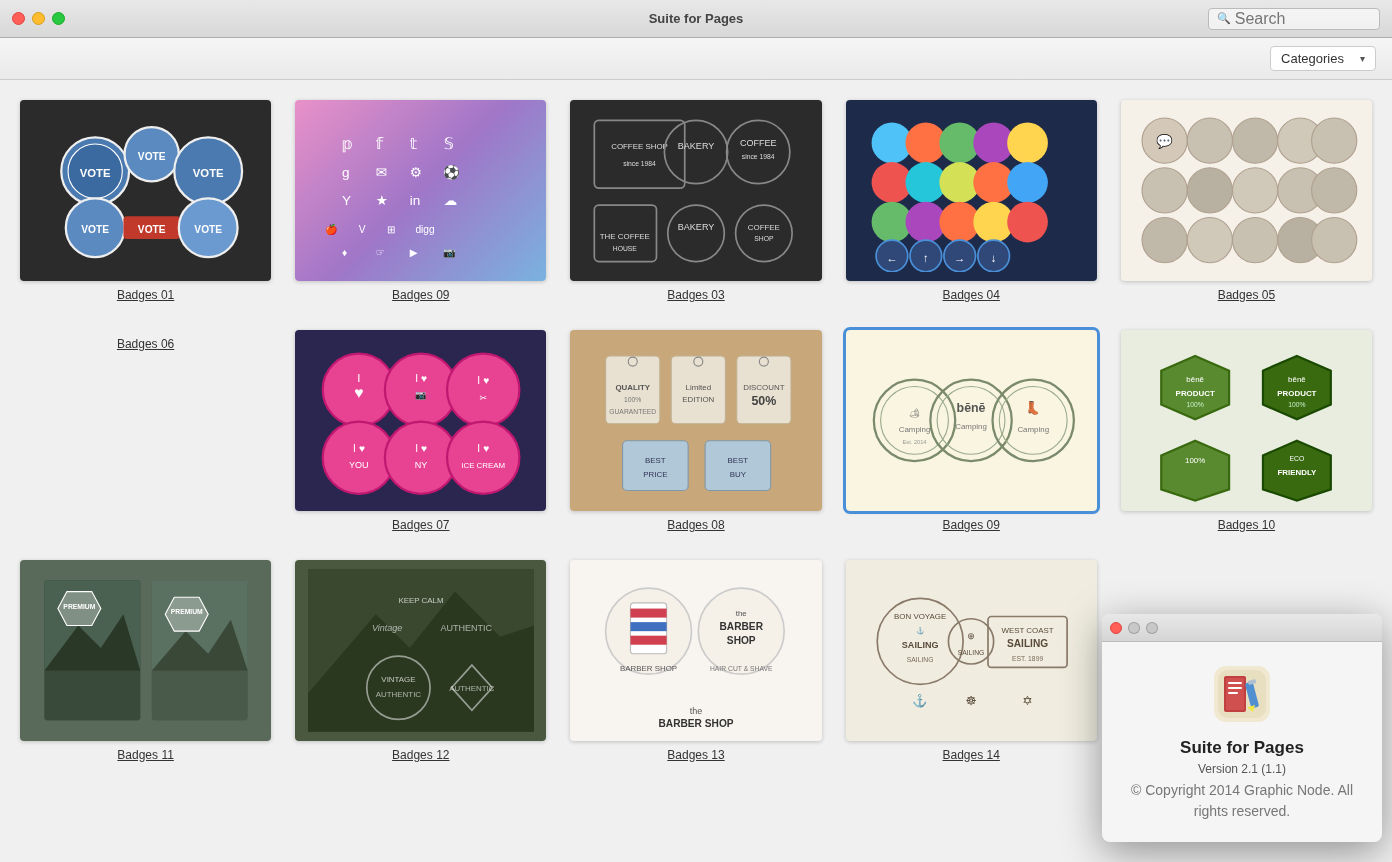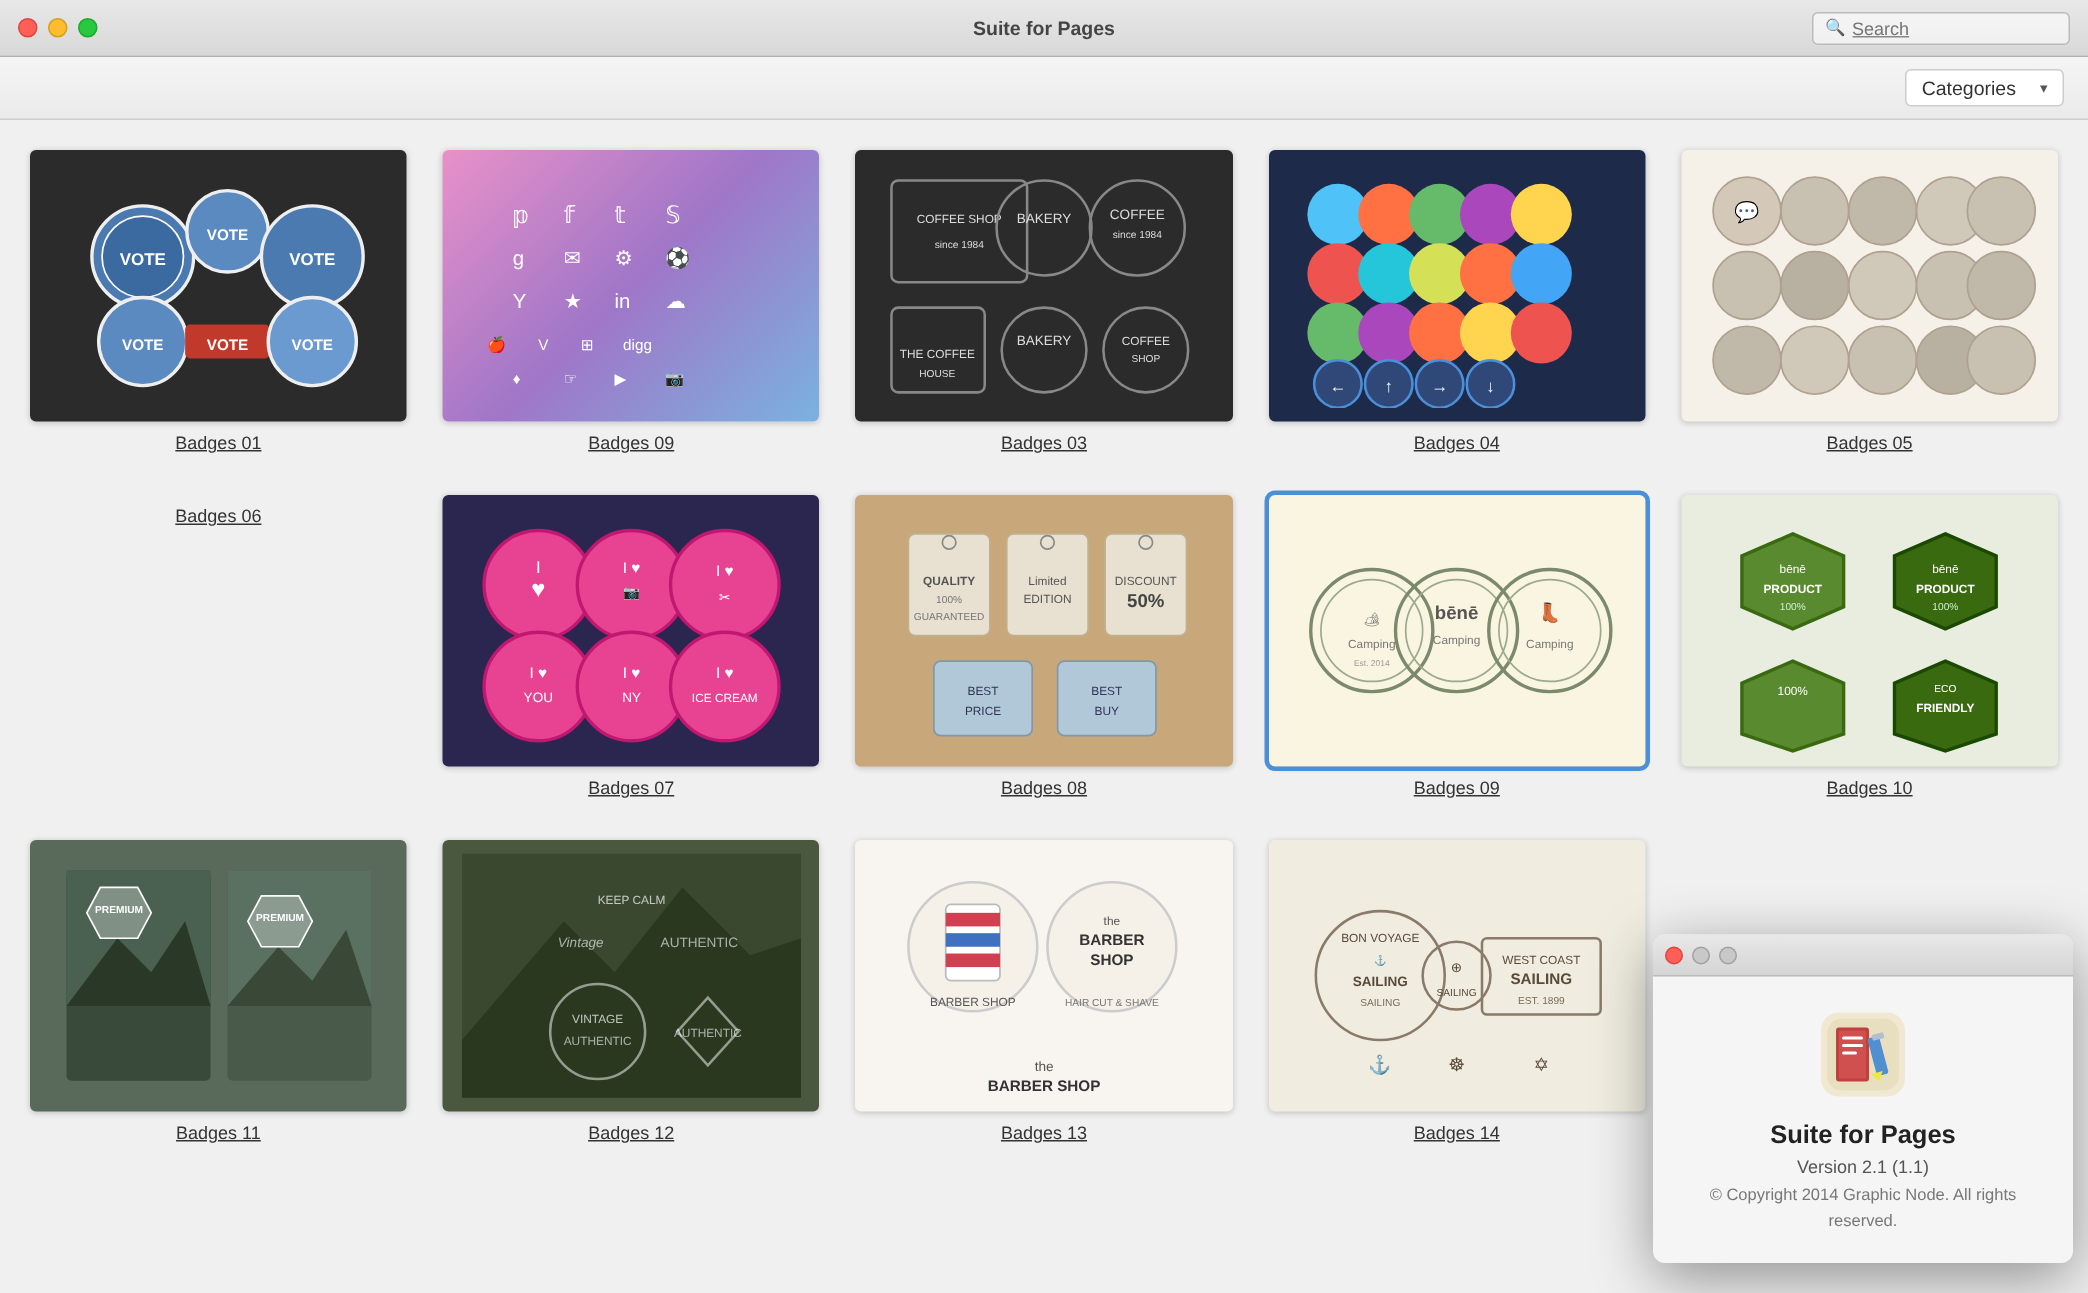--- a/index.html
+++ b/index.html
@@ -57,25 +57,24 @@
       height: 22px;
     }
     .search-icon-unicode {
       font-size: 11px;
       color: #888;
       margin-right: 4px;
     }
     .titlebar-search input {
       border: none;
       background: transparent;
-      font-size: 12px;
+      font-size: 16px;
       color: #888;
       outline: none;
       width: 100%;
-      text-decoration: underline;
     }
 
     
     .toolbar {
       width: 100%;
       height: 42px;
       background: linear-gradient(to bottom, #f5f5f5, #eaeaea);
       border-bottom: 1px solid #ccc;
       display: flex;
       align-items: center;
@@ -146,21 +145,21 @@
     .thumb-badges05 { background: #f5f0e8; display: flex; align-items: center; justify-content: center; }
     .thumb-badges06 { background: #b5e0dc; display: flex; align-items: center; justify-content: center; }
     .thumb-badges07 { background: #2a2650; display: flex; align-items: center; justify-content: center; }
     .thumb-badges08 { background: #c8a87a; display: flex; align-items: center; justify-content: center; }
     .thumb-badges09 { background: #f9f5e0; display: flex; align-items: center; justify-content: center; }
     .thumb-badges10 { background: #e8ede0; display: flex; align-items: center; justify-content: center; }
 
     .thumb-row3-01 { background: #5a6a5a; display: flex; align-items: center; justify-content: center; }
     .thumb-row3-02 { background: #4a5840; display: flex; align-items: center; justify-content: center; }
     .thumb-row3-03 { background: #f8f5f0; display: flex; align-items: center; justify-content: center; }
-    .thumb-row3-04 { background: #f0ede0; display: flex; align-items: center; justify-content: center; }
+    .thumb-row3-04 { background: #f0ede0; display: flex; justify-content: center; }
 
     
     .thumb-svg {
       width: 90%;
       height: 90%;
     }
 
     
     .about-window {
       position: absolute;
@@ -202,21 +201,21 @@
       font-weight: 600;
       color: #222;
       margin-bottom: 4px;
     }
     .about-version {
       font-size: 12px;
       color: #555;
       margin-bottom: 4px;
     }
     .about-copyright {
-      font-size: 11px;
+      font-size: 14px;
       color: #777;
       line-height: 1.5;
     }
   </style>
 </head>
 <body>
 
 <div class="titlebar">
   <div class="titlebar-buttons">
     <div class="titlebar-btn close"></div>

